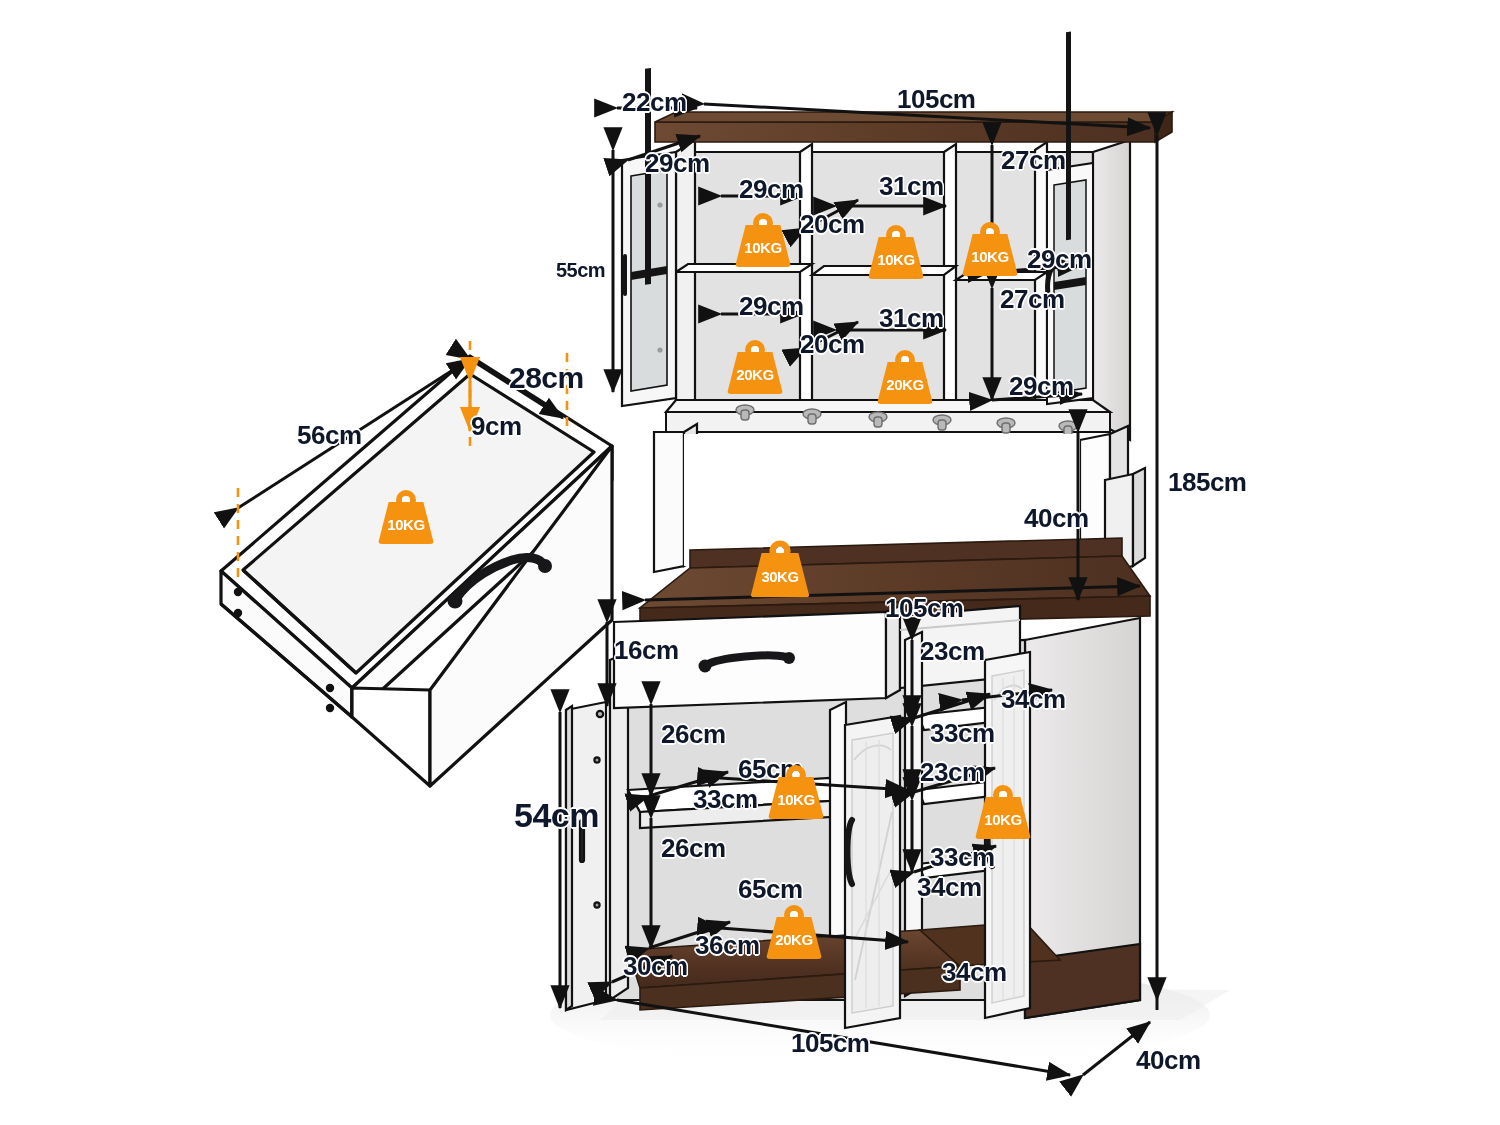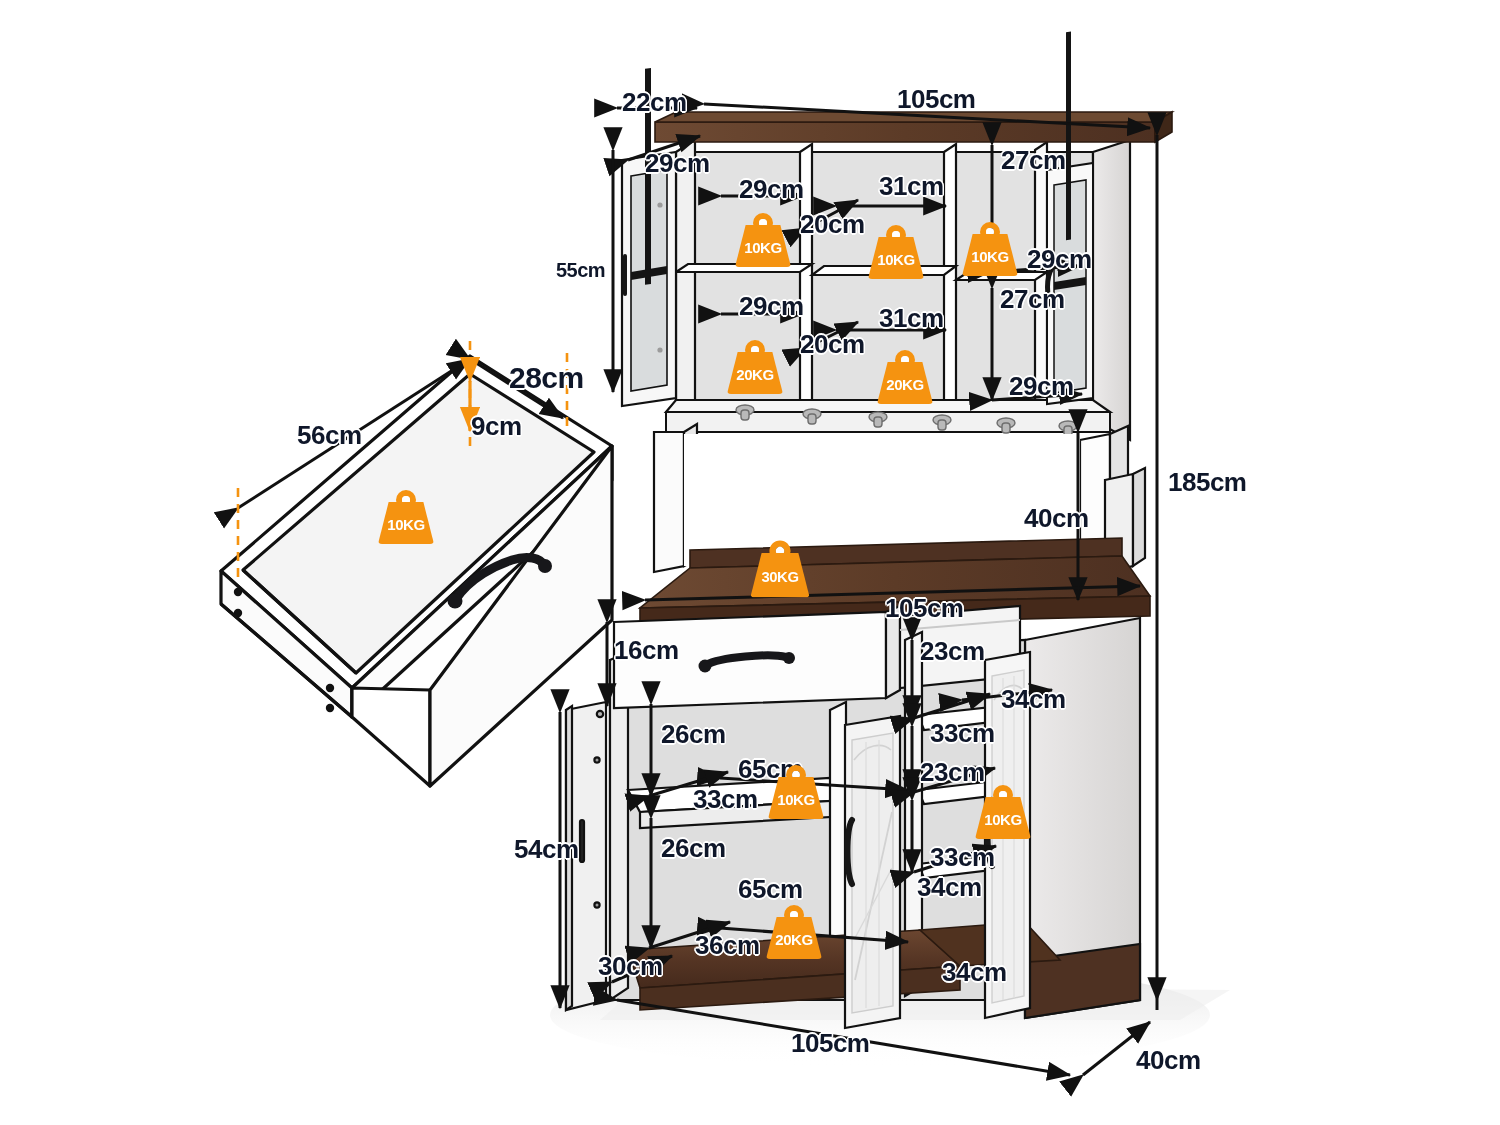--- a/index.html
+++ b/index.html
@@ -415,27 +415,27 @@
       <div class="dimlabel" style="left: 1024px; top: 503px; font-size: 26px;">40cm</div>
       <div class="dimlabel" style="left: 885px; top: 593px; font-size: 26px;">105cm</div>
       <div class="dimlabel" style="left: 614px; top: 635px; font-size: 26px;">16cm</div>
       <div class="dimlabel" style="left: 920px; top: 636px; font-size: 26px;">23cm</div>
       <div class="dimlabel" style="left: 1001px; top: 684px; font-size: 26px;">34cm</div>
       <div class="dimlabel" style="left: 930px; top: 718px; font-size: 26px;">33cm</div>
       <div class="dimlabel" style="left: 661px; top: 719px; font-size: 26px;">26cm</div>
       <div class="dimlabel" style="left: 738px; top: 754px; font-size: 26px;">65cm</div>
       <div class="dimlabel" style="left: 693px; top: 784px; font-size: 26px;">33cm</div>
       <div class="dimlabel" style="left: 920px; top: 757px; font-size: 26px;">23cm</div>
-      <div class="dimlabel" style="left: 514px; top: 834px; font-size: 26px;">54cm</div>
+      <div class="dimlabel" style="left: 514px; top: 796px; font-size: 34px;">54cm</div>
       <div class="dimlabel" style="left: 661px; top: 833px; font-size: 26px;">26cm</div>
       <div class="dimlabel" style="left: 930px; top: 842px; font-size: 26px;">33cm</div>
       <div class="dimlabel" style="left: 917px; top: 872px; font-size: 26px;">34cm</div>
       <div class="dimlabel" style="left: 738px; top: 874px; font-size: 26px;">65cm</div>
       <div class="dimlabel" style="left: 695px; top: 930px; font-size: 26px;">36cm</div>
-      <div class="dimlabel" style="left: 598px; top: 951px; font-size: 26px;">30cm</div>
+      <div class="dimlabel" style="left: 623px; top: 951px; font-size: 26px;">30cm</div>
       <div class="dimlabel" style="left: 942px; top: 957px; font-size: 26px;">34cm</div>
       <div class="dimlabel" style="left: 791px; top: 1028px; font-size: 26px;">105cm</div>
       <div class="dimlabel" style="left: 1136px; top: 1045px; font-size: 26px;">40cm</div>
     </div>
 
   <div id="badges-layer">
       <div class="badge" style="left: 378px; top: 490px;">
         <div class="ring"></div>
         <div class="body"></div>
         <div class="txt">10KG</div>

